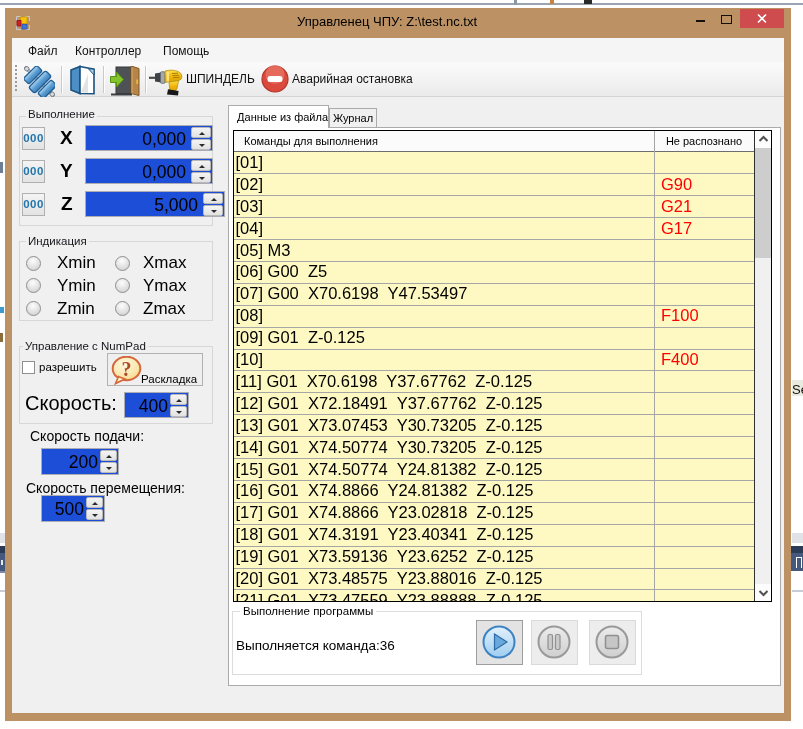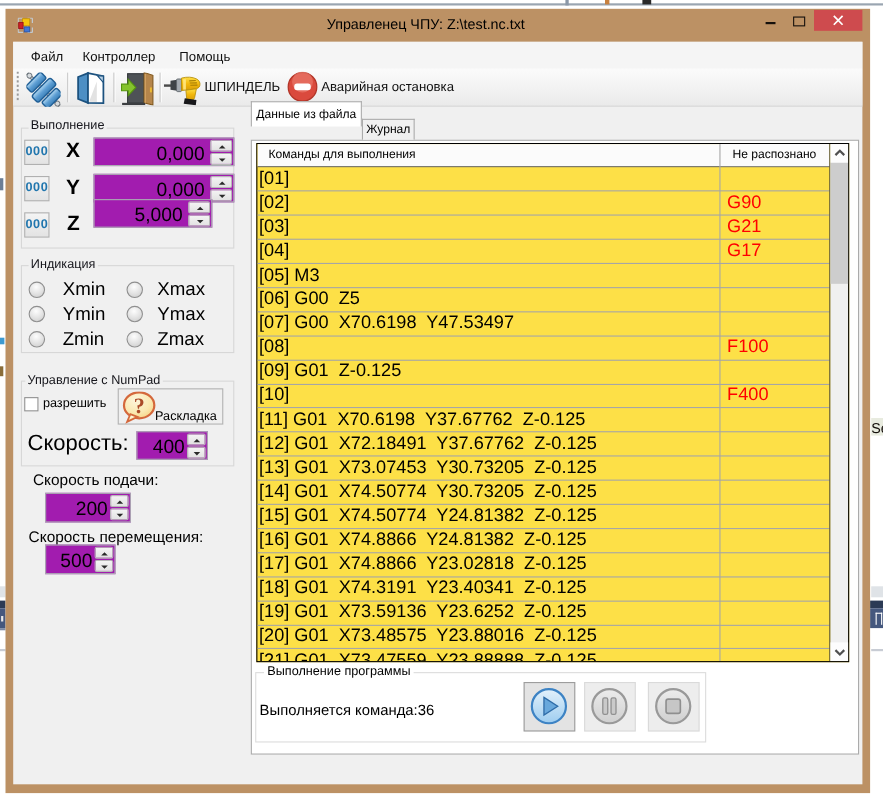--- a/index.html
+++ b/index.html
@@ -14,36 +14,36 @@
 
 #client{left:7px;top:30px;width:772px;height:675px;background:#f0f0f0;}
 
 #menubar{left:0;top:0;width:772px;height:24px;background:#f5f5f5;font-size:12px;color:#111;}
 #toolbar{left:0;top:24px;width:772px;height:35px;background:linear-gradient(180deg,#fbfbfb 0%,#f2f2f2 55%,#eaeaea 100%);border-bottom:1px solid #d4d4d4;font-size:12px;color:#111;}
 .tsep{top:4px;width:1px;height:27px;background:#c9c9c9;box-shadow:1px 0 0 #fff;}
 
 .grp{border:1px solid #d7d7d7;}
 .grplab{font-size:11.5px;color:#16161c;background:#f0f0f0;padding:0 2px;}
 
-.spin{background:#a21caf;border:1px solid #abadb3;}
+.spin{background:#1d4ed8;border:1px solid #abadb3;}
 .spinval{font-size:17.5px;color:#000;text-align:right;margin-top:3px;}
 .updown{position:absolute;right:1px;top:1px;width:20px;}
 .ud17{width:17px;}
 .ud17 .udbtn{width:17px;}
 .ud17 svg{margin-left:-2px;}
 .udbtn{position:relative;width:20px;height:11px;background:linear-gradient(180deg,#f4f4f4,#e2e2e2);border:1px solid #b8b8b8;border-radius:2px;}
 .udbtn+.udbtn{margin-top:1px;}
 .udbtn svg{position:absolute;left:0;top:0;}
 .btn000{width:23px;height:23px;border:1px solid #b0b0b0;background:linear-gradient(180deg,#f4f4f4,#e3e3e3);color:#2176ae;font-weight:bold;font-size:11.5px;text-align:center;line-height:21px;letter-spacing:0.5px;}
 .xyz{font-size:19px;font-weight:bold;color:#000;}
 
 .radio{width:15px;height:15px;border-radius:50%;border:1px solid #8f8f8f;background:radial-gradient(circle at 45% 30%,#fdfdfd 0%,#e4e4e4 50%,#c9c9c9 100%);}
 .biglab{font-size:17px;color:#000;}
 
-#dgv{left:221px;top:92px;width:539px;height:472px;background:#fde047;border:1px solid #000;overflow:hidden;}
+#dgv{left:221px;top:92px;width:539px;height:472px;background:#fef9c3;border:1px solid #000;overflow:hidden;}
 .cellline{position:absolute;left:0;width:520px;height:1px;background:#a6a6a6;}
 .rowtext{position:absolute;left:1.5px;font-size:16.5px;white-space:pre;color:#000;}
 .redtext{position:absolute;left:427px;font-size:16.5px;color:#f00;white-space:pre;}
 
 #vscroll{position:absolute;right:0;top:0;width:17px;height:470px;background:#f0f0f0;}
 
 #statusbar{left:0;top:652px;width:772px;height:23px;background:#f0f0f0;border-top:1px solid #fdfdfd;}
 
 .mbtn{position:absolute;top:0;width:47px;height:45px;border:1px solid #c3c3c3;background:#ededed;}
 </style></head>
@@ -205,21 +205,21 @@
               <path d="M7 7 L10 4 L13 7 Z" fill="#2a2a2a"></path>
             </svg>
           </div>
           <div class="udbtn">
             <svg width="20" height="11">
               <path d="M7 4 L10 7 L13 4 Z" fill="#2a2a2a"></path>
             </svg>
           </div>
         </div>
       </div>
-    <div class="abs spin" style="left:73px;top:143px;width:108px;height:26px">
+    <div class="abs spin" style="left:73px;top:153px;width:140px;height:26px">
         <div class="spinval" style="margin:3px 26px 0 0">5,000</div>
         <div class="updown">
           <div class="udbtn">
             <svg width="20" height="11">
               <path d="M7 7 L10 4 L13 7 Z" fill="#2a2a2a"></path>
             </svg>
           </div>
           <div class="udbtn">
             <svg width="20" height="11">
               <path d="M7 4 L10 7 L13 4 Z" fill="#2a2a2a"></path>
@@ -306,21 +306,21 @@
           </div>
           <div class="udbtn">
             <svg width="20" height="11">
               <path d="M7 4 L10 7 L13 4 Z" fill="#2a2a2a"></path>
             </svg>
           </div>
         </div>
       </div>
 
     <div class="abs" style="left:216px;top:89px;width:553px;height:559px;background:#fff;border:1px solid #ababab"></div>
-    <div class="abs" style="left:216px;top:54px;width:101px;height:23px;background:#fff;border:1px solid #ababab;border-bottom:none;font-size:11px;text-align:center;line-height:22px;white-space:nowrap">Данные из файла</div>
+    <div class="abs" style="left:216px;top:67px;width:101px;height:23px;background:#fff;border:1px solid #ababab;border-bottom:none;font-size:11px;text-align:right;line-height:22px;white-space:nowrap">Данные из файла</div>
     <div class="abs" style="left:317px;top:70px;width:48px;height:19px;background:#f0f0f0;border:1px solid #ababab;border-bottom:none;font-size:11px;text-align:center;line-height:18px;white-space:nowrap">Журнал</div>
 
     <div class="abs" id="dgv">
 <div class="abs" style="left:0;top:0;width:519px;height:20px;background:#fbfbfb"></div>
 <div class="abs" style="left:0;top:20px;width:520px;height:1px;background:#6e6e6e"></div>
 <div class="abs" style="left:10px;top:4px;font-size:11px">Команды для выполнения</div>
 <div class="abs" style="left:420px;top:0;width:100px;height:20px;text-align:center;line-height:20px;background:#fbfbfb;font-size:11px">Не распознано</div>
 <div class="abs" style="left:420px;top:0;width:1px;height:470px;background:#a6a6a6"></div>
 <div class="cellline" style="top:42.3px"></div>
 <div class="rowtext" style="top:21.9px">[01]</div>

